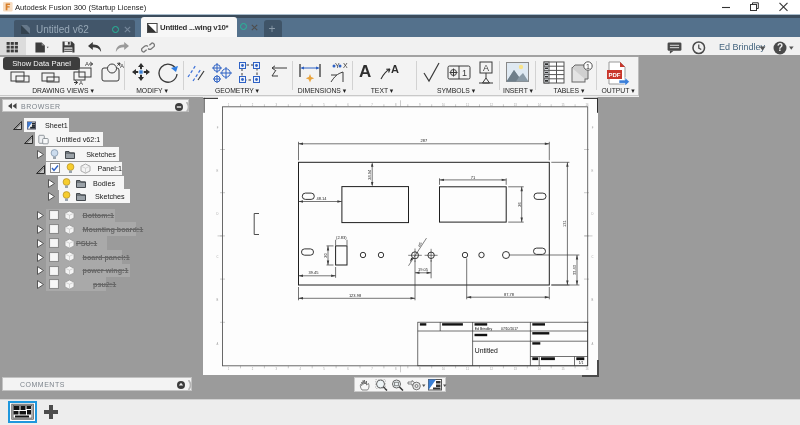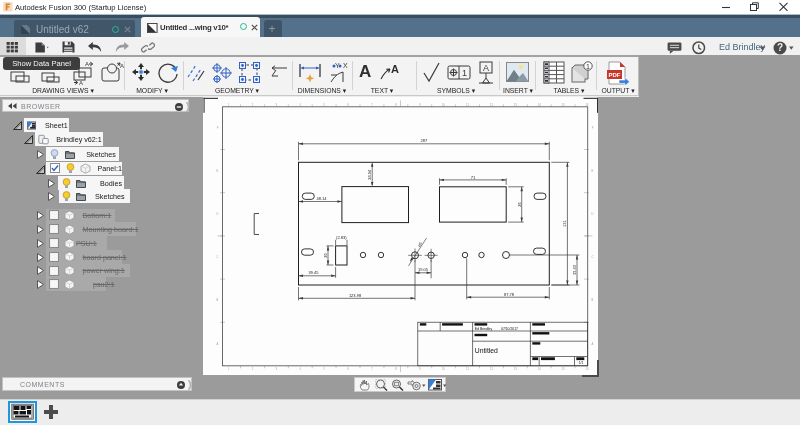--- a/index.html
+++ b/index.html
@@ -5,21 +5,21 @@
   html,body{margin:0;padding:0;}
   body{width:800px;height:425px;overflow:hidden;font-family:"Liberation Sans",sans-serif;position:relative;background:#ededed;}
   .abs{position:absolute;}
   
   #titlebar{left:0;top:0;width:800px;height:14px;background:#ffffff;}
   #titlebar .txt{left:15px;top:2.5px;font-size:7.6px;color:#222;}
   
   #tabbar{left:0;top:14px;width:800px;height:23px;background:#54718c;}
   #tab1{left:14px;top:5.5px;width:121px;height:17.5px;background:#42566a;border-radius:2px 2px 0 0;}
   #tab1 .lbl{left:22px;top:4.5px;font-size:10px;color:#97a8b7;}
-  #tab2{left:141px;top:3px;width:119px;height:20px;background:#f7f7f7;border-radius:3px 3px 0 0;}
+  #tab2{left:141px;top:3px;width:96px;height:20px;background:#f7f7f7;border-radius:3px 3px 0 0;}
   #tab2 .lbl{left:19px;top:5.5px;font-size:7.8px;font-weight:bold;color:#333;letter-spacing:-0.25px;}
   .ring{width:5px;height:5px;border:1px solid #25b99a;border-radius:50%;}
   #plustab{left:264px;top:6px;width:18px;height:17px;background:#3f5468;border-radius:3px 3px 0 0;}
   #plustab div{left:4.5px;top:2px;font-size:12px;color:#8a9aa9;font-weight:normal;}
   
   #qat{left:0;top:37px;width:800px;height:18px;background:#f1f1f1;}
   #gridbtn{left:0;top:0;width:26px;height:18px;background:#dcdcdc;}
   #edb{font-size:9px;color:#44647e;}
   
   #ribbon{left:0;top:57.2px;width:638px;height:37.8px;background:#f3f3f3;border-right:1px solid #bdbdbd;border-bottom:1px solid #c9c9c9;}
@@ -29,21 +29,21 @@
   #canvasR{left:639px;top:55px;width:161px;height:42px;background:#9b9b9b;}
   #canvasM{left:0;top:97px;width:800px;height:302px;background:#9b9b9b;}
   #sheet{left:203px;top:97px;width:395px;height:278px;background:#fdfdfd;}
   
   .phead{background:#f3f3f3;border:1px solid #c2c2c2;box-sizing:border-box;}
   .ptxt{font-size:7px;color:#7d848c;letter-spacing:0.5px;}
   .trow{position:absolute;height:13.5px;}
   .tbox{position:absolute;top:0;height:13.5px;background:#f6f6f6;}
   .tbox.sup{background:#a9a9a9;}
   .tlab{position:absolute;top:2.5px;font-size:7.2px;color:#161616;white-space:nowrap;}
-  .tlab.sup{color:#686868;text-decoration:line-through;font-weight:normal;}
+  .tlab.sup{color:#686868;text-decoration:line-through;font-weight:bold;}
   
   #tooltip{left:3px;top:57px;width:77px;height:13px;background:#3d3d3d;border-radius:3px;color:#f5f5f5;font-size:7.6px;text-align:center;line-height:13.5px;z-index:50;}
   
   #navbar{left:354px;top:376.5px;width:92px;height:15px;background:#f5f5f5;border:1px solid #c9c9c9;box-sizing:border-box;}
   
   #bottombar{left:0;top:399px;width:800px;height:26px;background:#ededed;border-top:1px solid #d2d2d2;box-sizing:border-box;}
   #thumb{left:7.5px;top:1px;width:25px;height:17.5px;border:2px solid #1e97dd;background:#fff;}
   svg{display:block;}
 </style>
 </head>
@@ -550,21 +550,21 @@
   <div class="trow" style="left:0;top:132.3px">
     <svg class="abs" style="left:23.8px;top:2.5px" width="9" height="9" viewBox="0 0 9 9">
         <path d="M0.5 8.5 H8.5 V0.5 Z" fill="#c0c0c0" stroke="#2e2e2e"></path>
         <path d="M2.5 8 L8 2.5" stroke="#2e2e2e" stroke-width="0.7"></path>
       </svg>
     <div class="tbox" style="left:35px;width:67.5px"></div>
     <svg class="abs" style="left:37.5px;top:1.5px" width="11" height="11" viewBox="0 0 11 10">
         <rect x="0.8" y="0.8" width="5.5" height="8" rx="0.8" fill="#eef0f2" stroke="#7a8188" stroke-width="0.8"></rect>
         <rect x="4.7" y="4" width="5.5" height="5.3" rx="0.8" fill="#f8f9fa" stroke="#7a8188" stroke-width="0.8"></rect>
       </svg>
-    <div class="tlab" style="left:56.3px">Brindley v62:1</div>
+    <div class="tlab" style="left:56.3px">Untitled v62:1</div>
   </div>
   <div class="trow" style="left:0;top:147px">
     <svg class="abs" style="left:37px;top:2.5px" width="7" height="9" viewBox="0 0 7 9">
         <path d="M0.5 0.5 V8.5 L6.5 4.5 Z" fill="#fcfcfc" stroke="#555"></path>
       </svg>
     <div class="tbox" style="left:46.3px;width:72.5px"></div>
     <svg class="abs" style="left:50px;top:1.5px" width="9" height="11" viewBox="0 0 9 11">
         <circle cx="4.5" cy="4" r="3.4" fill="#ccdcee" stroke="#8195ab" stroke-width="0.8"></circle>
         <rect x="3" y="7.4" width="3" height="2.6" fill="#9aa4ae"></rect>
       </svg>
@@ -600,21 +600,21 @@
       </svg>
     <div class="tbox" style="left:57.5px;width:66.3px"></div>
     <svg class="abs" style="left:61.5px;top:1.5px" width="9" height="11" viewBox="0 0 9 11">
         <circle cx="4.5" cy="4" r="3.4" fill="#f7cd2e" stroke="#b9952a" stroke-width="0.8"></circle>
         <rect x="3" y="7.4" width="3" height="2.6" fill="#9aa4ae"></rect>
       </svg>
     <svg class="abs" style="left:75.5px;top:2.5px" width="10" height="9" viewBox="0 0 10 9">
         <path d="M0.5 1.5 H4 L5.2 3 H9.5 V8.5 H0.5 Z" fill="#9aa1a7" stroke="#454a4f"></path>
         <path d="M0.5 3 H9.5" stroke="#454a4f" fill="none"></path>
       </svg>
-    <div class="tlab" style="left:100px">Bodies</div>
+    <div class="tlab" style="left:93px">Bodies</div>
   </div>
   <div class="trow" style="left:0;top:189.3px">
     <svg class="abs" style="left:48px;top:2.5px" width="7" height="9" viewBox="0 0 7 9">
         <path d="M0.5 0.5 V8.5 L6.5 4.5 Z" fill="#fcfcfc" stroke="#555"></path>
       </svg>
     <div class="tbox" style="left:58.8px;width:71px"></div>
     <svg class="abs" style="left:61.5px;top:1.5px" width="9" height="11" viewBox="0 0 9 11">
         <circle cx="4.5" cy="4" r="3.4" fill="#f7cd2e" stroke="#b9952a" stroke-width="0.8"></circle>
         <rect x="3" y="7.4" width="3" height="2.6" fill="#9aa4ae"></rect>
       </svg>

